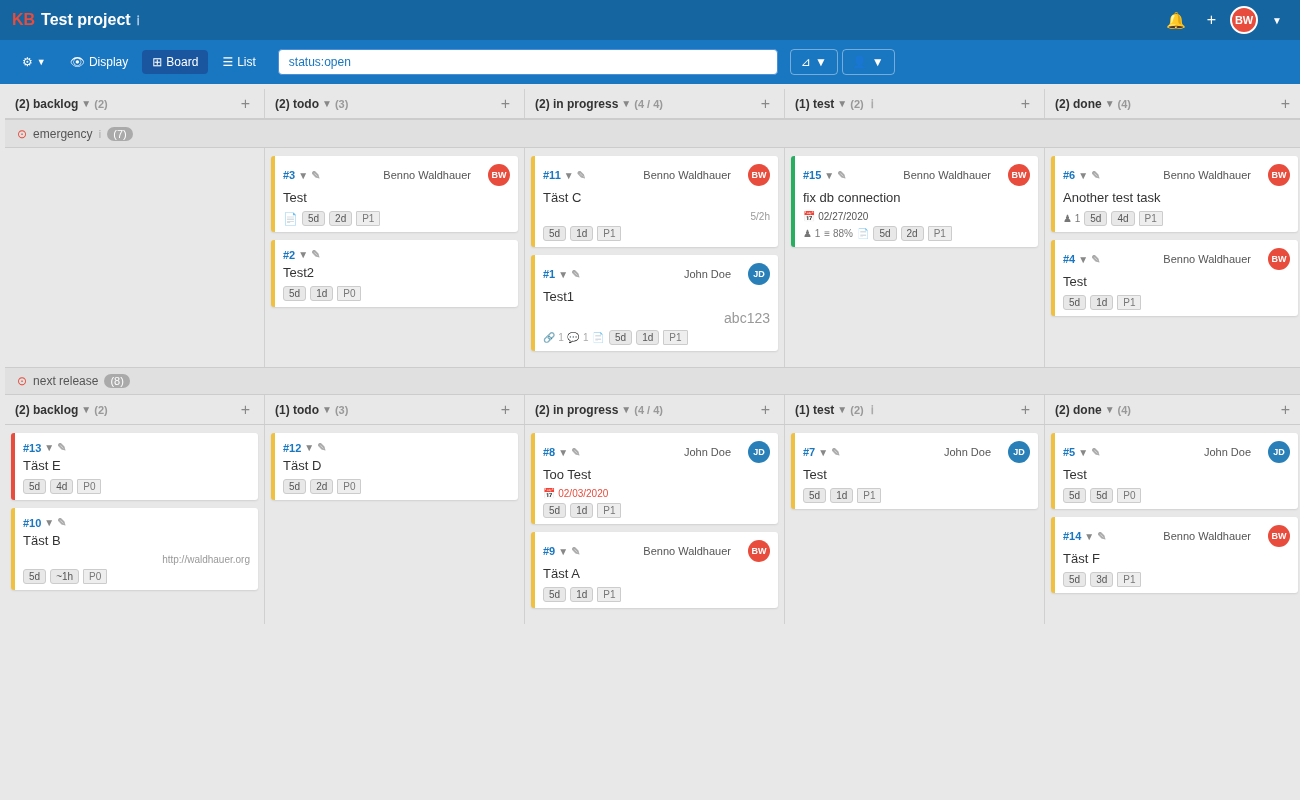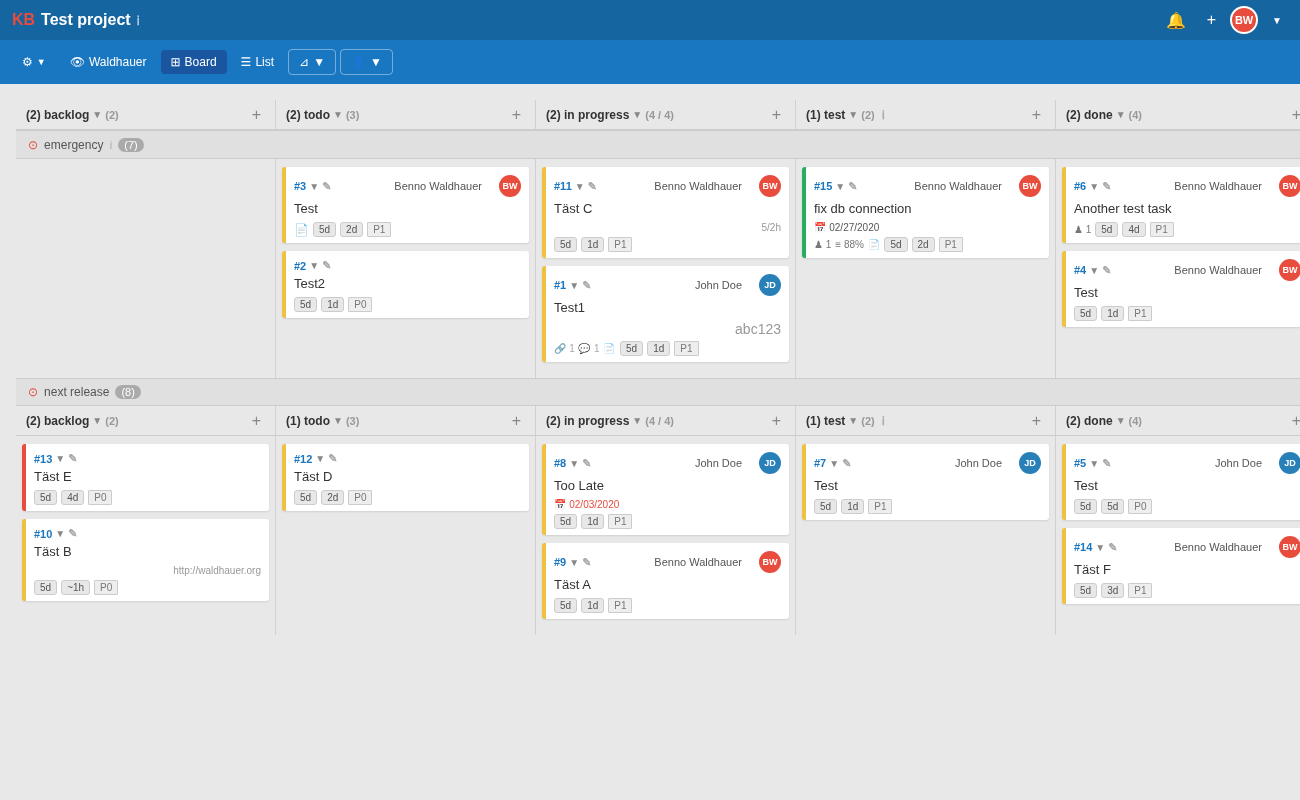--- a/index.html
+++ b/index.html
@@ -114,21 +114,21 @@
       cursor: pointer;
       font-size: 12px;
       display: flex; align-items: center; gap: 4px;
     }
 
     
     .board-area {
       height: calc(800px - 84px);
       overflow-y: auto;
       overflow-x: auto;
-      padding: 16px;
+      padding: 5px;
     }
 
     
     .swimlane-header {
       background: #e0e0e0;
       padding: 6px 12px;
       font-size: 12px;
       color: #555;
       display: flex;
       align-items: center;
@@ -283,30 +283,33 @@
   </div>
 </div>
 
 <div class="toolbar">
   <button class="toolbar-btn">
     <span>⚙</span>
     <span style="font-size:9px;">▼</span>
   </button>
   <button class="toolbar-btn">
     <span>👁</span>
-    <span>Waldhauer</span>
+    <span>Display</span>
   </button>
   <button class="toolbar-btn active">
     <span>⊞</span>
     <span>Board</span>
   </button>
   <button class="toolbar-btn">
     <span>☰</span>
     <span>List</span>
   </button>
+  <div class="search-box">
+    <input type="text" value="status:open" style="">
+  </div>
   <button class="filter-btn">
     <span>⊿</span>
     <span>▼</span>
   </button>
   <button class="filter-btn">
     <span>👤</span>
     <span>▼</span>
   </button>
 </div>
 
@@ -650,21 +653,21 @@
             <div class="card-id">
               <span>#8</span>
               <span class="chevron">▼</span>
               <span class="edit-icon">✎</span>
             </div>
             <div class="card-assignee">
               <span>John Doe</span>
               <div class="mini-avatar blue">JD</div>
             </div>
           </div>
-          <div class="card-title">Too Late</div>
+          <div class="card-title">Too Test</div>
           <div class="card-footer">
             <span class="date-tag">📅 02/03/2020</span>
           </div>
           <div class="card-footer">
             <span class="tag">5d</span>
             <span class="tag">1d</span>
             <span class="priority-tag">P1</span>
           </div>
         </div>
 

